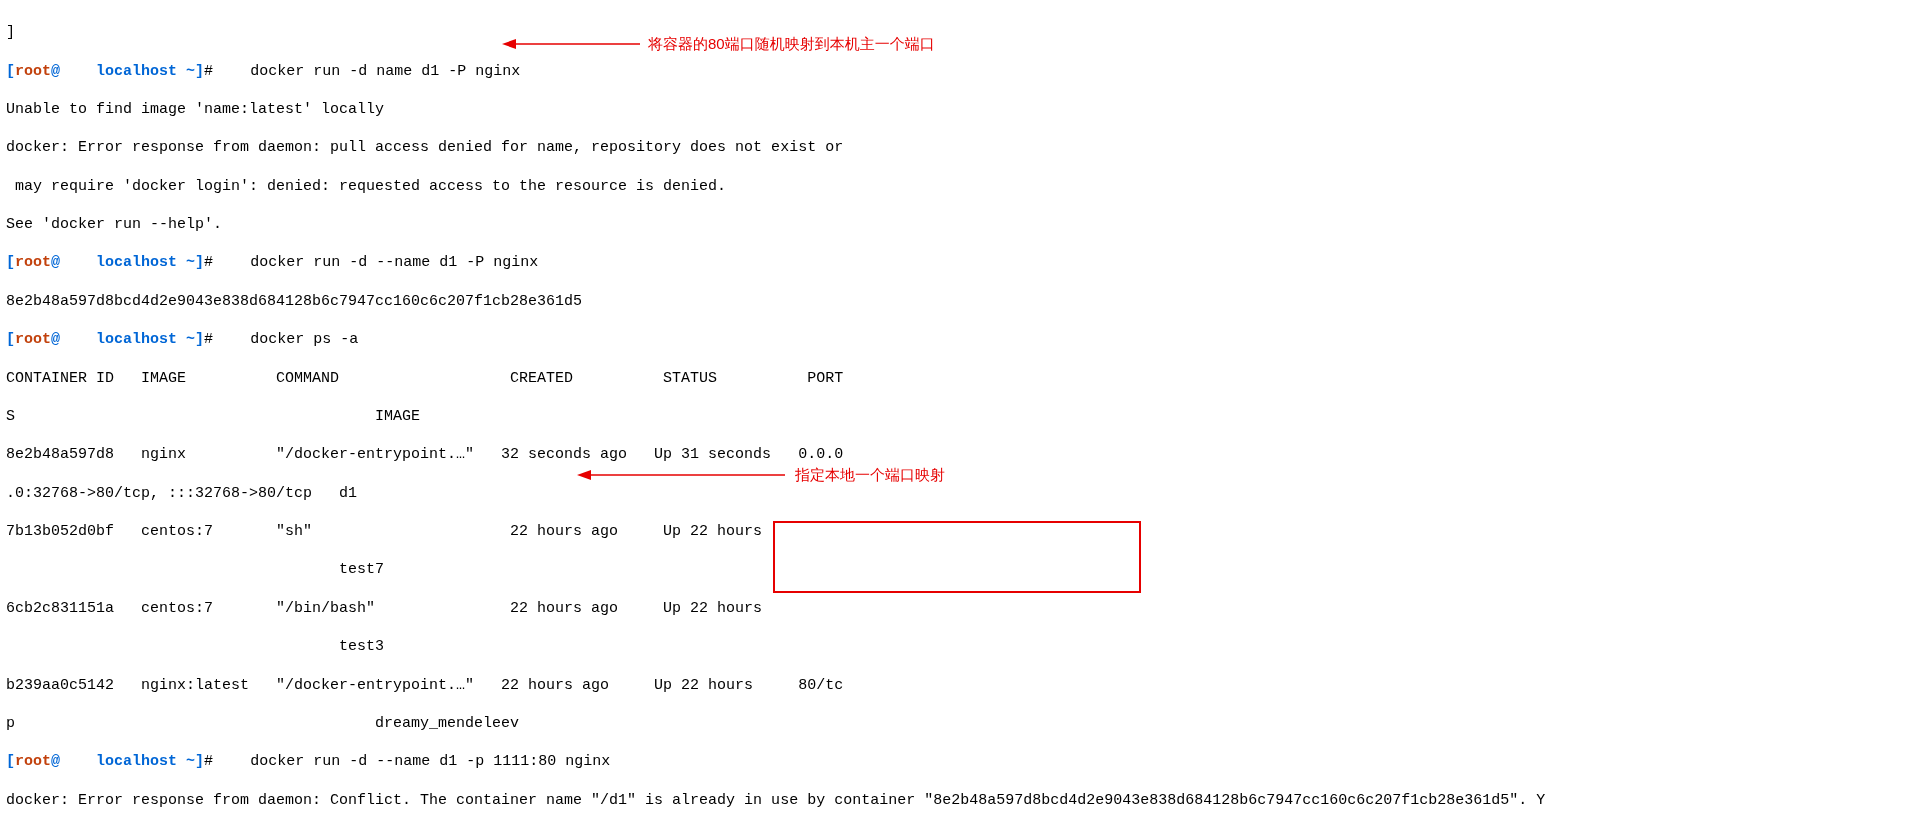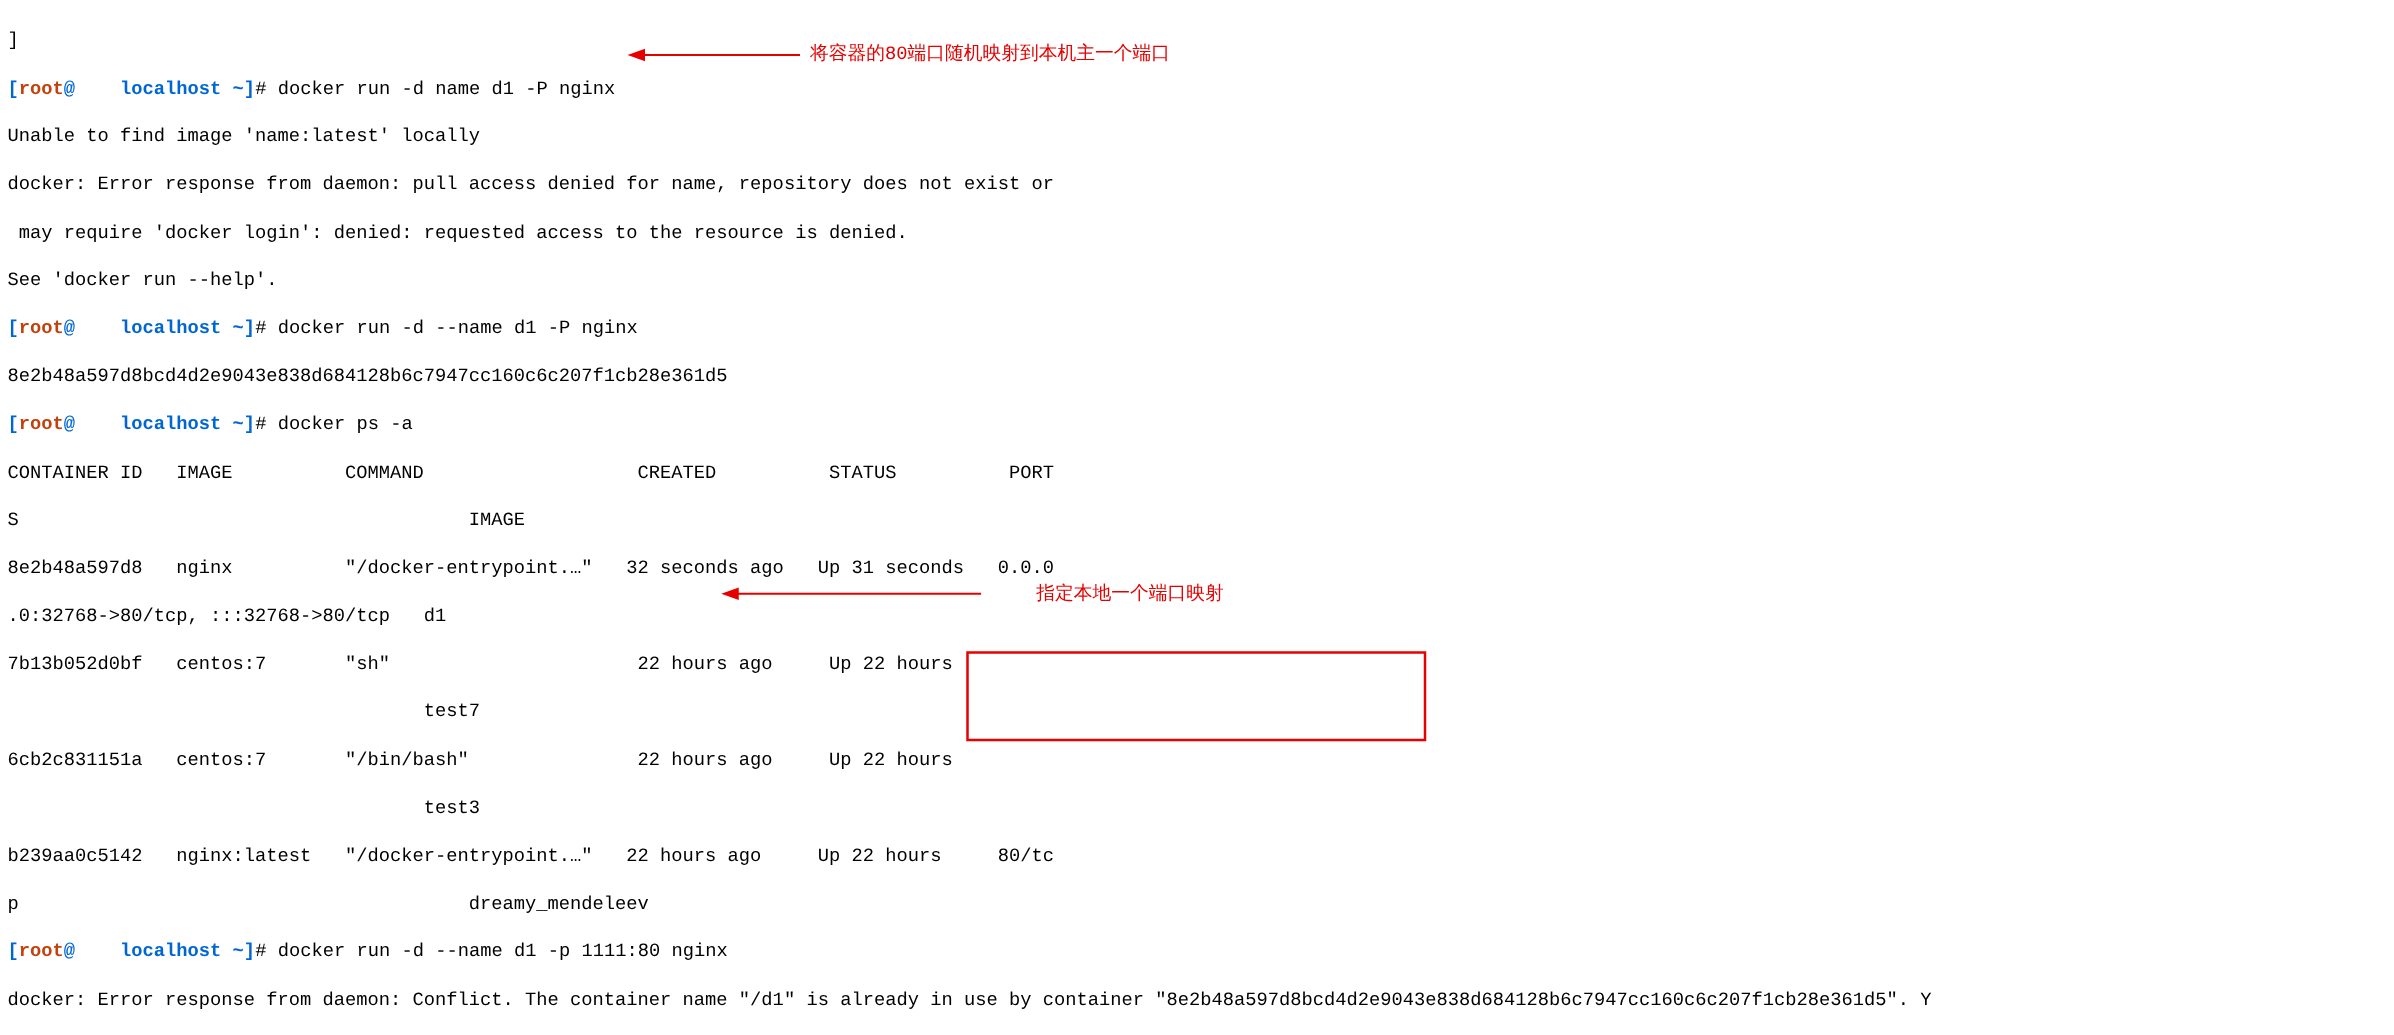--- a/index.html
+++ b/index.html
@@ -15,21 +15,21 @@
   }
   .term {
     padding: 4px 6px 4px 6px;
     white-space: pre;
   }
   .prompt-bracket { color: #0066d6; font-weight: bold; }
   .prompt-user { color: #c2410c; font-weight: bold; }
   .prompt-host { color: #0066d6; font-weight: bold; padding-left: 36px; }
   .prompt-tilde { color: #0066d6; font-weight: bold; }
   .prompt-hash { color: #000000; font-weight: normal; }
-  .cmd { color: #000000; }
+  .cmd { color: #000000; margin-left: 28px; }
   .annot { position: absolute; color: #e60000; font-family: "Microsoft YaHei", sans-serif; font-size: 15px; }
   .arrow { stroke: #e60000; fill: none; stroke-width: 1.5; }
   .arrowhead { fill: #e60000; }
   .redbox { position:absolute; border: 2px solid #e60000; pointer-events:none;}
 </style>
 </head>
 <body>
 
 <div class="term">
 <div>]</div>
@@ -64,21 +64,21 @@
 
 
 
 
 </div>
 
 <svg style="position:absolute; left:500px; top:34px; width:140px; height:20px;">
   <line class="arrow" x1="140" y1="10" x2="12" y2="10"></line>
   <polygon class="arrowhead" points="2,10 16,5 16,15"></polygon>
 </svg>
-<div class="annot" style="left:648px; top:34px;font-family:Liberation Mono, monospace;">将容器的80端口随机映射到本机主一个端口</div>
+<div class="annot" style="left:648px; top:34px;">将容器的80端口随机映射到本机主一个端口</div>
 
 <svg style="position:absolute; left:575px; top:465px; width:210px; height:20px;">
   <line class="arrow" x1="210" y1="10" x2="12" y2="10"></line>
   <polygon class="arrowhead" points="2,10 16,5 16,15"></polygon>
 </svg>
-<div class="annot" style="left:829px; top:465px;">指定本地一个端口映射</div>
+<div class="annot" style="left:795px; top:465px;">指定本地一个端口映射</div>
 
 <div class="redbox" style="left:773px; top:521px; width:364px; height:68px;"></div>
 
 </body></html>

